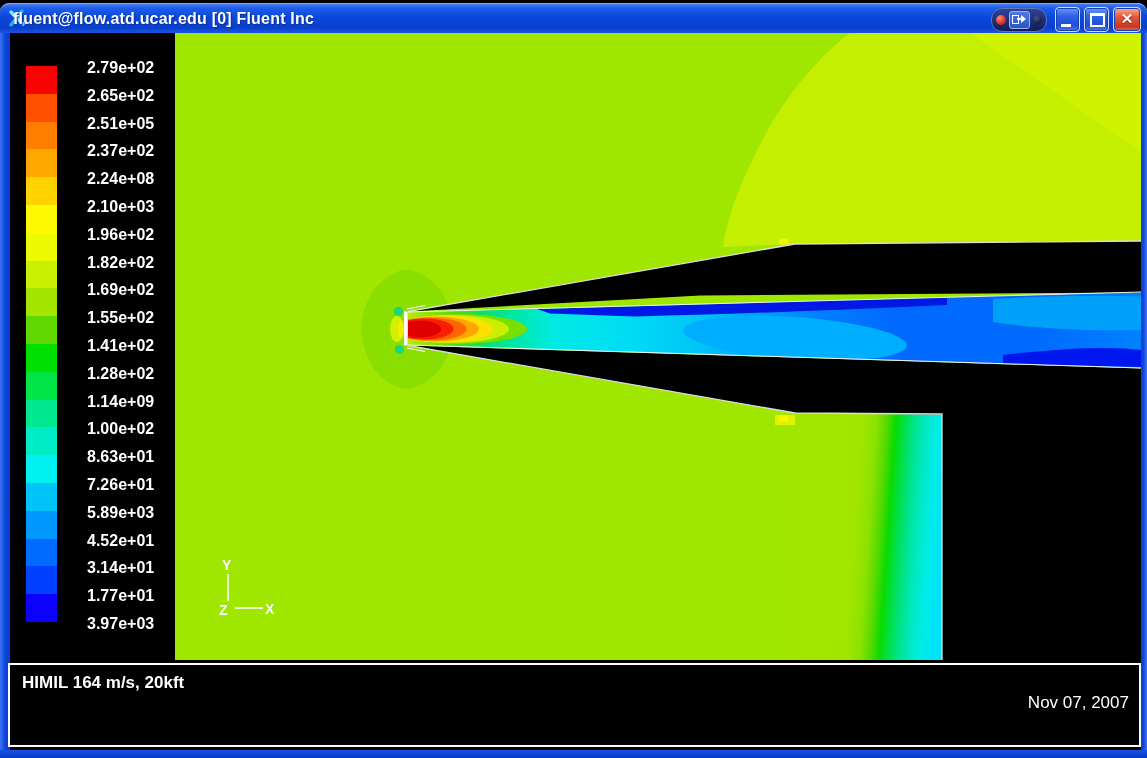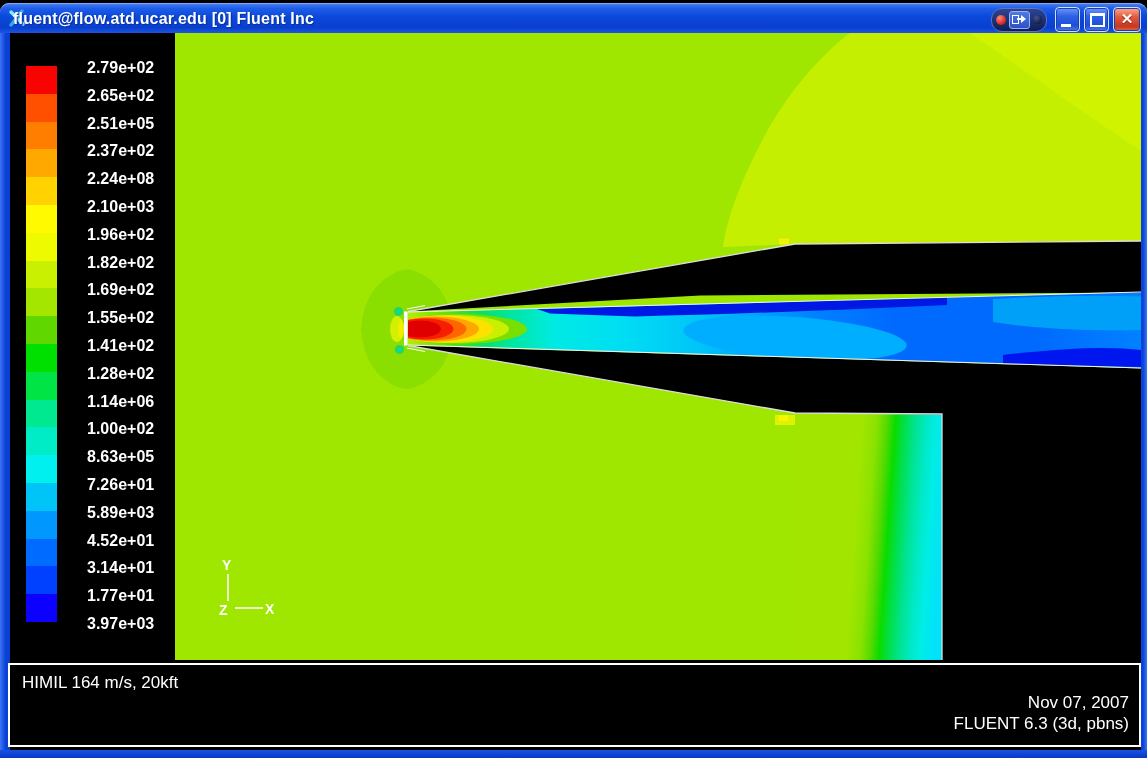--- a/index.html
+++ b/index.html
@@ -69,21 +69,21 @@
   .legend-colorbar{position:absolute;left:16px;top:33px;width:31px;}
   .legend-block{width:31px;height:27.8px;}
   .legend-labels{position:absolute;left:77px;top:21px;width:86px;}
   .legend-label{height:27.8px;line-height:27.8px;color:#fff;font-size:16px;font-weight:bold;white-space:nowrap;}
   .flow-svg{position:absolute;left:165px;top:0;}
   
   .caption-box{
     position:absolute;left:8px;top:663px;width:1129px;height:80px;
     background:#000;border:2px solid #fff;
   }
-  .caption-left{position:absolute;left:12px;top:7px;color:#fff;font-size:17px;font-weight:normal;line-height:21px;white-space:nowrap;text-align:center;}
+  .caption-left{position:absolute;left:12px;top:7px;color:#fff;font-size:17px;font-weight:bold;line-height:21px;white-space:nowrap;text-align:center;}
   .caption-right{position:absolute;right:10px;top:28px;color:#fff;font-size:17px;font-weight:normal;line-height:20.5px;text-align:right;white-space:nowrap;}
 </style>
 </head>
 <body>
 
 <div class="titlebar">
   <svg class="app-logo" viewBox="0 0 18 18">
     <path d="M14,2 L3,16" stroke="#2fa9e4" stroke-width="3.4" stroke-linecap="round"></path>
     <path d="M3,3 L15,15" stroke="#7deef8" stroke-width="3.4" stroke-linecap="round"></path>
   </svg>
@@ -143,23 +143,23 @@
         <div class="legend-label">2.51e+05</div>
         <div class="legend-label">2.37e+02</div>
         <div class="legend-label">2.24e+08</div>
         <div class="legend-label">2.10e+03</div>
         <div class="legend-label">1.96e+02</div>
         <div class="legend-label">1.82e+02</div>
         <div class="legend-label">1.69e+02</div>
         <div class="legend-label">1.55e+02</div>
         <div class="legend-label">1.41e+02</div>
         <div class="legend-label">1.28e+02</div>
-        <div class="legend-label">1.14e+06</div>
+        <div class="legend-label">1.14e+09</div>
         <div class="legend-label">1.00e+02</div>
-        <div class="legend-label">8.63e+05</div>
+        <div class="legend-label">8.63e+01</div>
         <div class="legend-label">7.26e+01</div>
         <div class="legend-label">5.89e+03</div>
         <div class="legend-label">4.52e+01</div>
         <div class="legend-label">3.14e+01</div>
         <div class="legend-label">1.77e+01</div>
         <div class="legend-label">3.97e+03</div>
       </div>
   </div>
 
   <svg class="flow-svg" width="966" height="627" viewBox="0 0 966 627">
@@ -260,15 +260,14 @@
     </g>
   </svg>
 </div>
 
 <div class="caption-box">
   <div class="caption-left">
     <div>HIMIL 164 m/s, 20kft</div>
   </div>
   <div class="caption-right">
     <div>Nov 07, 2007</div>
-    <div>FLUENT 6.3 (3d, pbns)</div>
   </div>
 </div>
 
 </body></html>

